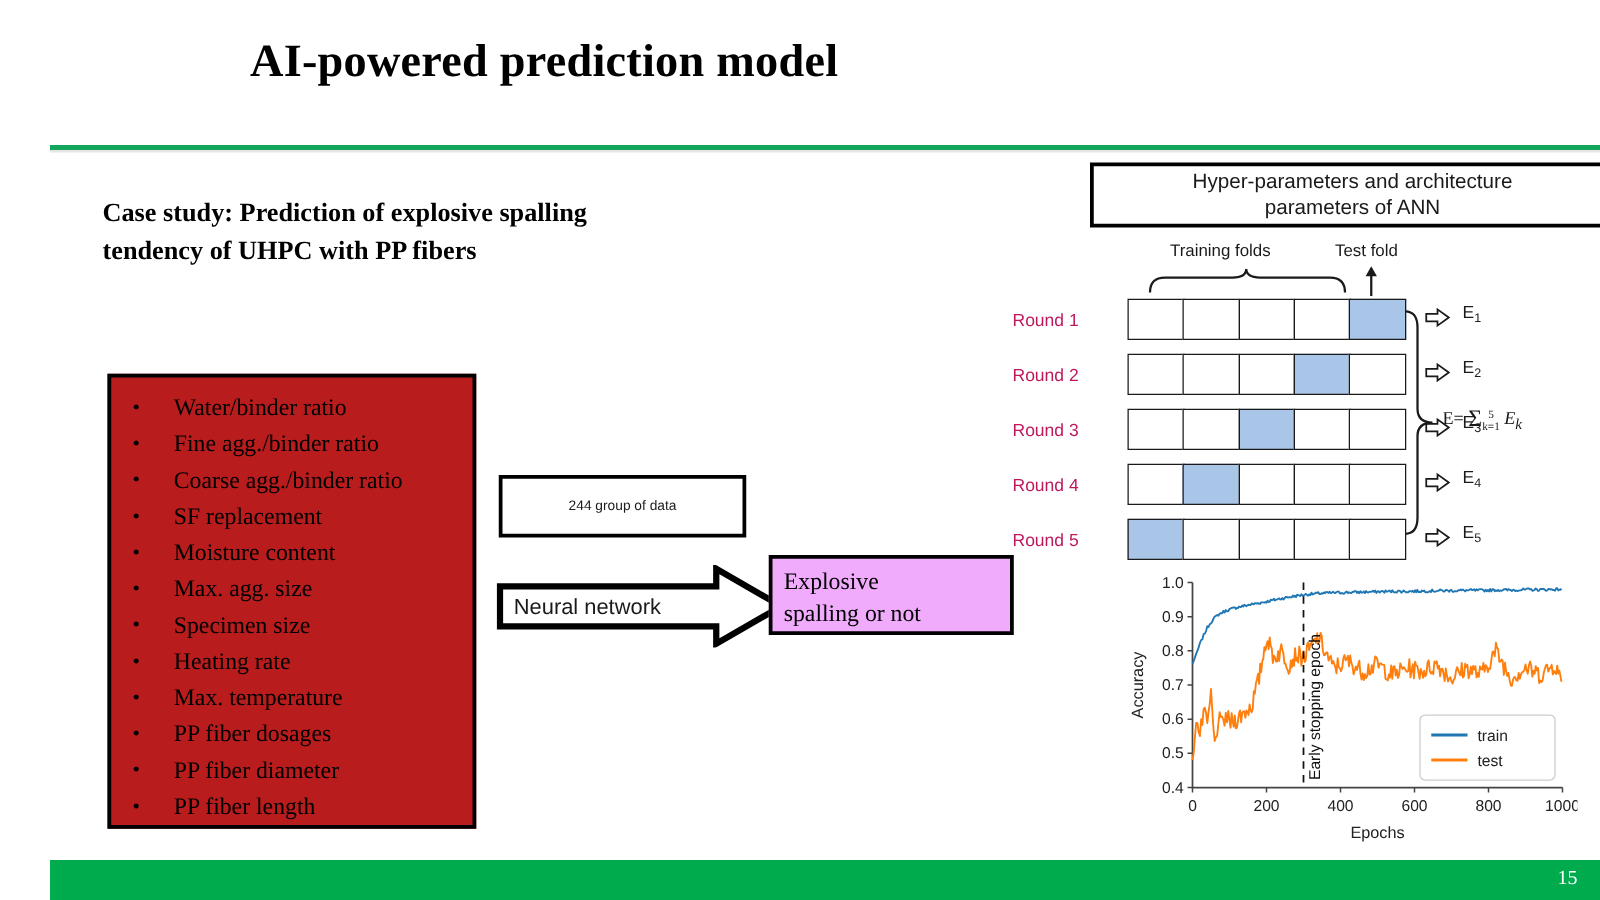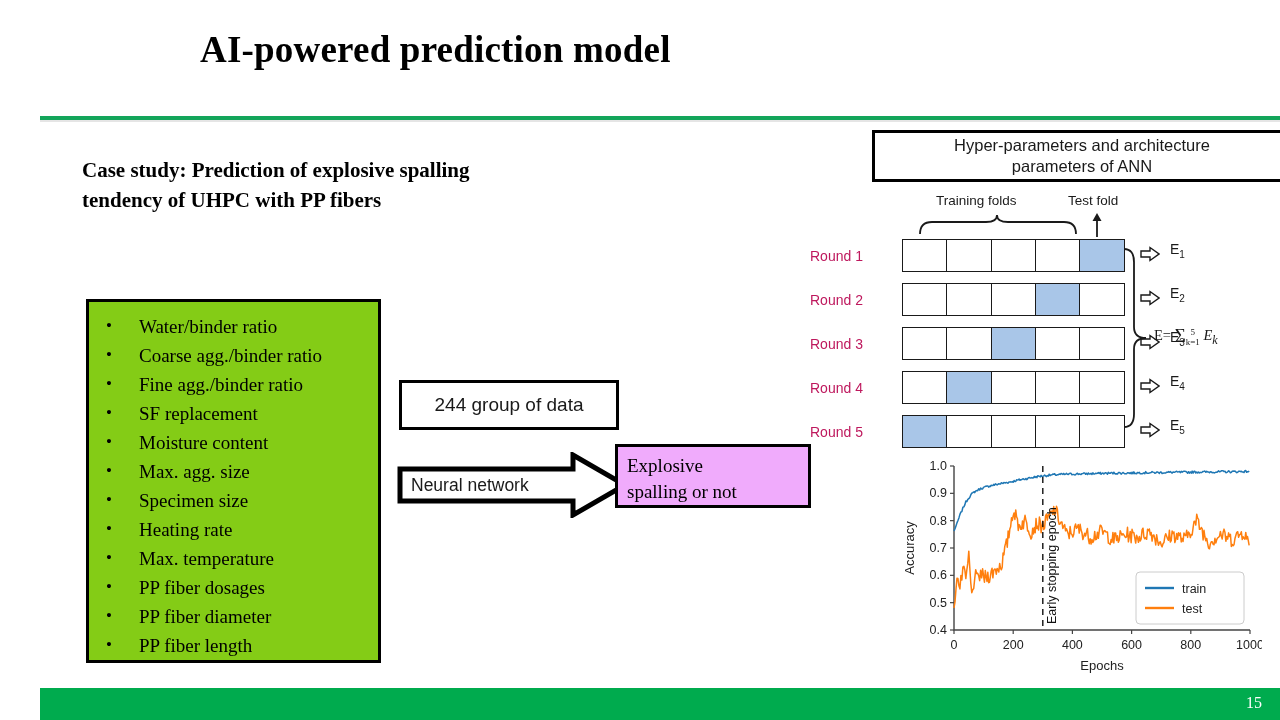--- a/index.html
+++ b/index.html
@@ -29,40 +29,40 @@
   
   .case-study{
     position:absolute;left:42px;top:155px;width:580px;
     font-family:"Liberation Serif",serif;
     font-weight:bold;font-size:21px;line-height:30px;color:#000;
   }
 
   
   .feature-box{
     position:absolute;left:46px;top:299px;width:295px;height:364px;
-    border:3px solid #000;background:#84cc16;box-sizing:border-box;
+    border:3px solid #000;background:#b91c1c;box-sizing:border-box;
   }
   .feature-list{
     list-style:none;margin:0;padding:10px 0 0 0;
   }
   .feature-list li{
     font-family:"Liberation Serif",serif;
     font-size:19px;line-height:29px;color:#000;
     padding-left:50px;position:relative;white-space:nowrap;
   }
   .feature-list li::before{
     content:"\2022";position:absolute;left:17px;top:-1px;font-size:17px;
   }
 
   
   .data-box{
-    position:absolute;left:359px;top:380px;width:220px;height:50px;
+    position:absolute;left:359px;top:380px;width:198px;height:50px;
     border:3px solid #000;background:#fff;box-sizing:border-box;
     display:flex;align-items:center;justify-content:center;
-    font-size:19px;color:#1a1a1a;
+    font-size:11px;color:#1a1a1a;
   }
   .nn-arrow{
     position:absolute;left:357px;top:452px;width:232px;height:66px;
   }
   .nn-arrow svg{display:block;}
   .nn-label{
     position:absolute;left:371px;top:463px;width:170px;height:44px;
     display:flex;align-items:center;
     font-size:17.5px;color:#1a1a1a;white-space:nowrap;
   }
@@ -148,22 +148,22 @@
   <div class="title-rule-shadow"></div>
 
   <div class="case-study">
     <span>Case study: Prediction of explosive spalling</span><br>
     <span>tendency of UHPC with PP fibers</span>
   </div>
 
   <div class="feature-box">
     <ul class="feature-list" id="feature-list">
         <li>Water/binder ratio</li>
+        <li>Fine agg./binder ratio</li>
         <li>Coarse agg./binder ratio</li>
-        <li>Fine agg./binder ratio</li>
         <li>SF replacement</li>
         <li>Moisture content</li>
         <li>Max. agg. size</li>
         <li>Specimen size</li>
         <li>Heating rate</li>
         <li>Max. temperature</li>
         <li>PP fiber dosages</li>
         <li>PP fiber diameter</li>
         <li>PP fiber length</li>
       </ul>

